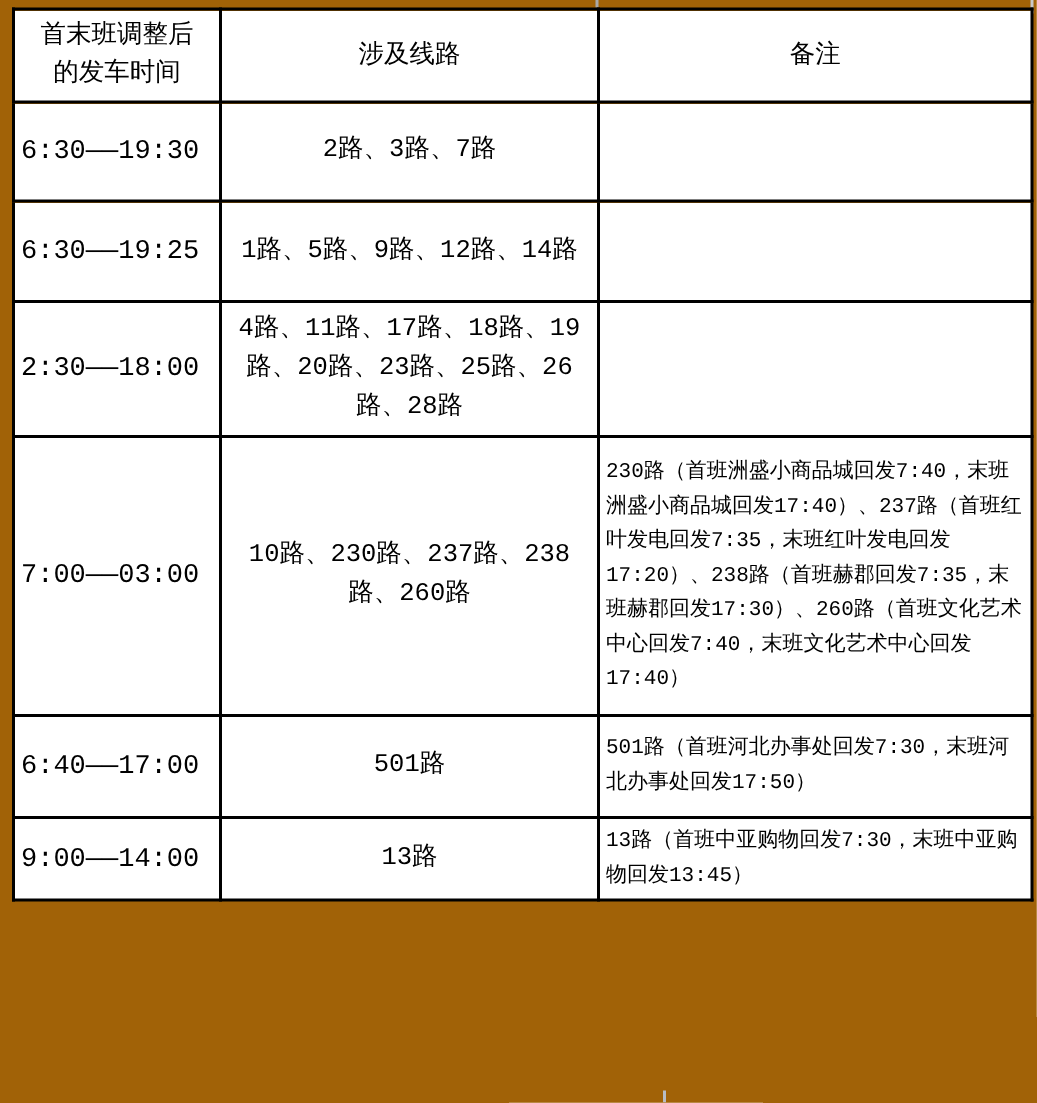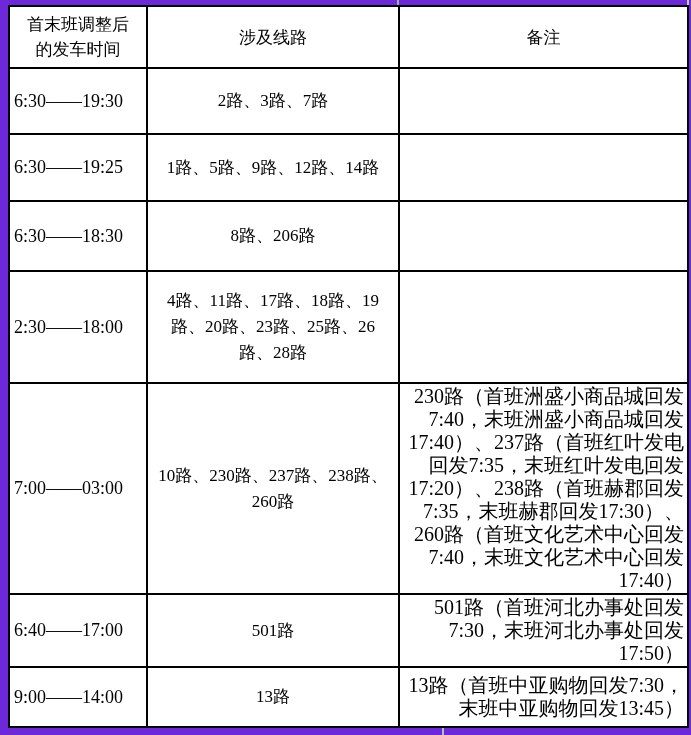--- a/index.html
+++ b/index.html
@@ -1,22 +1,22 @@
 <!DOCTYPE html>
 <html><head>
 <meta charset="utf-8">
 <style>
   html, body { margin: 0; padding: 0; }
   .page {
     position: relative;
     width: 691px;
     height: 735px;
-    background: #6d28d9;
+    background: #a16207;
     overflow: hidden;
-    font-family: Liberation Serif, serif;
+    font-family: Liberation Mono, monospace;
     color: #000000;
   }
   table.schedule {
     position: absolute;
     left: 8px;
     top: 5px;
     width: 679px;
     border-collapse: collapse;
     table-layout: fixed;
   }
@@ -35,26 +35,26 @@
   }
   td.time-cell {
     font-size: 18px;
     padding: 2px 4px;
     white-space: nowrap;
   }
   td.routes-cell {
     font-size: 17px;
     line-height: 26px;
     text-align: center;
-    padding: 16px 10px;
+    padding: 5px 10px;
   }
   td.remark-cell {
-    font-size: 20px;
+    font-size: 14px;
     line-height: 23px;
-    text-align: right;
+    text-align: left;
     padding: 1px 3px 1px 4px;
   }
   
   .stub { position: absolute; background: #aaaaaa; }
   .stub-top-mid    { left: 397px; top: 0; width: 2px; height: 5px; }
   .stub-top-right  { left: 687px; top: 0; width: 2px; height: 9px; background: #c8c8c8; }
   .stub-bottom-mid { left: 442px; top: 727px; width: 2px; height: 8px; background: #b8bcc4; }
 </style>
 </head>
 <body>
@@ -80,25 +80,20 @@
     <tr style="height:66px">
       <td class="time-cell">6:30——19:30</td>
       <td class="routes-cell">2路、3路、7路</td>
       <td class="remark-cell"></td>
     </tr>
     <tr style="height:67px">
       <td class="time-cell">6:30——19:25</td>
       <td class="routes-cell">1路、5路、9路、12路、14路</td>
       <td class="remark-cell"></td>
     </tr>
-    <tr style="height:70px">
-      <td class="time-cell">6:30——18:30</td>
-      <td class="routes-cell">8路、206路</td>
-      <td class="remark-cell"></td>
-    </tr>
     <tr style="height:88px">
       <td class="time-cell">2:30——18:00</td>
       <td class="routes-cell">4路、11路、17路、18路、19路、20路、23路、25路、26路、28路</td>
       <td class="remark-cell"></td>
     </tr>
     <tr style="height:186px">
       <td class="time-cell">7:00——03:00</td>
       <td class="routes-cell">10路、230路、237路、238路、260路</td>
       <td class="remark-cell">230路（首班洲盛小商品城回发7:40，末班洲盛小商品城回发17:40）、237路（首班红叶发电回发7:35，末班红叶发电回发17:20）、238路（首班赫郡回发7:35，末班赫郡回发17:30）、260路（首班文化艺术中心回发7:40，末班文化艺术中心回发17:40）</td>
     </tr>

